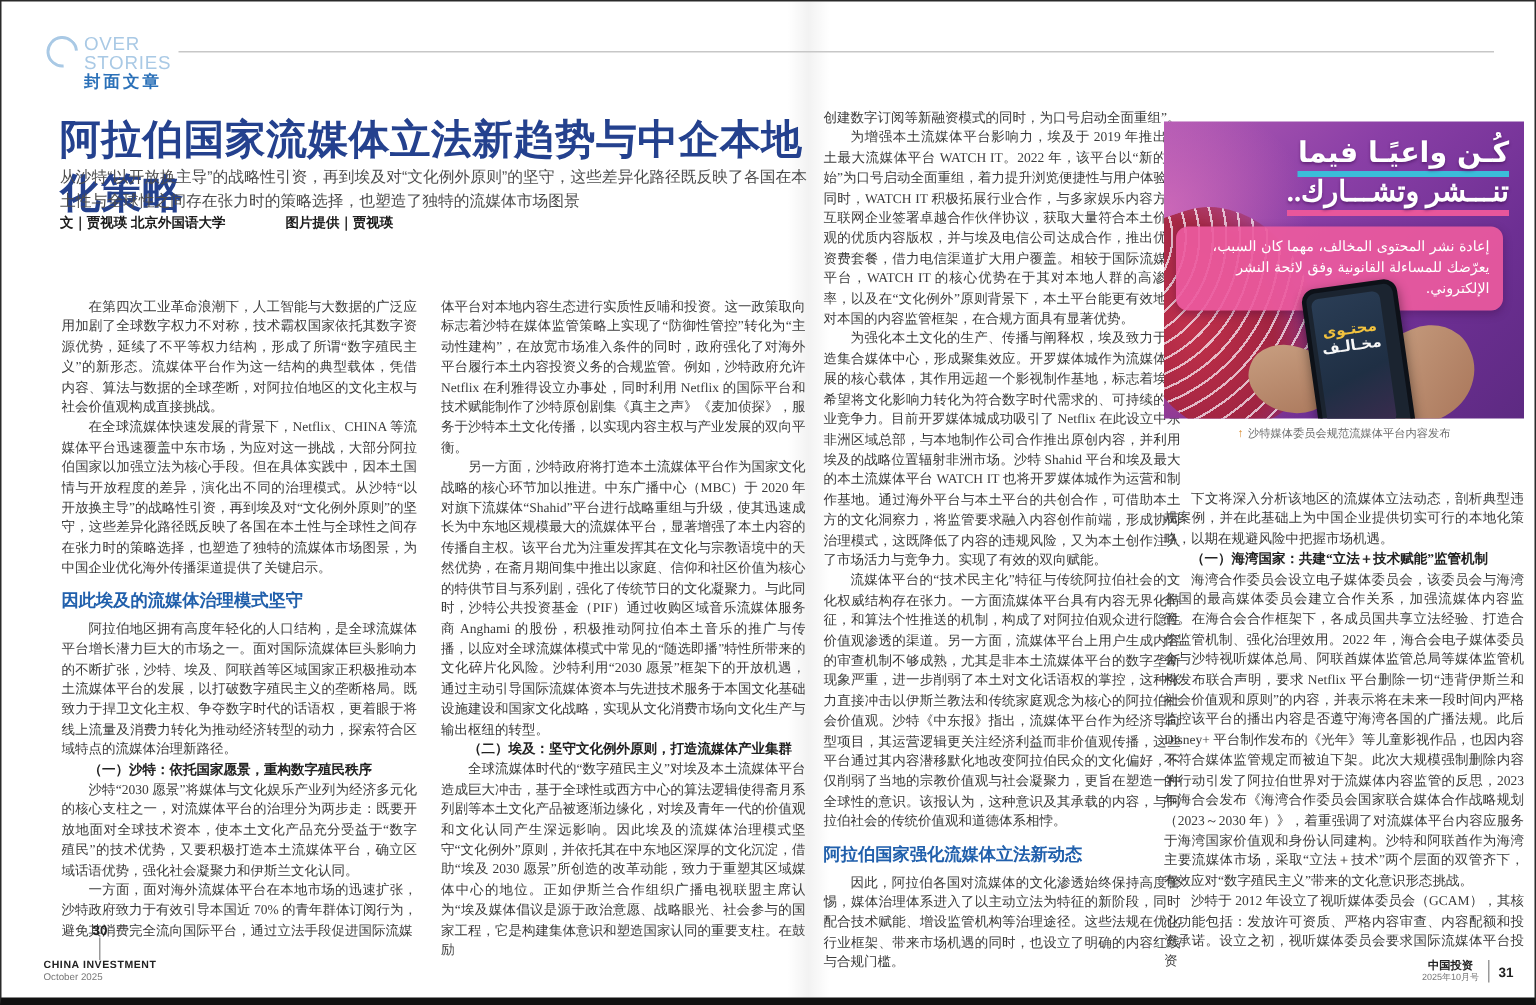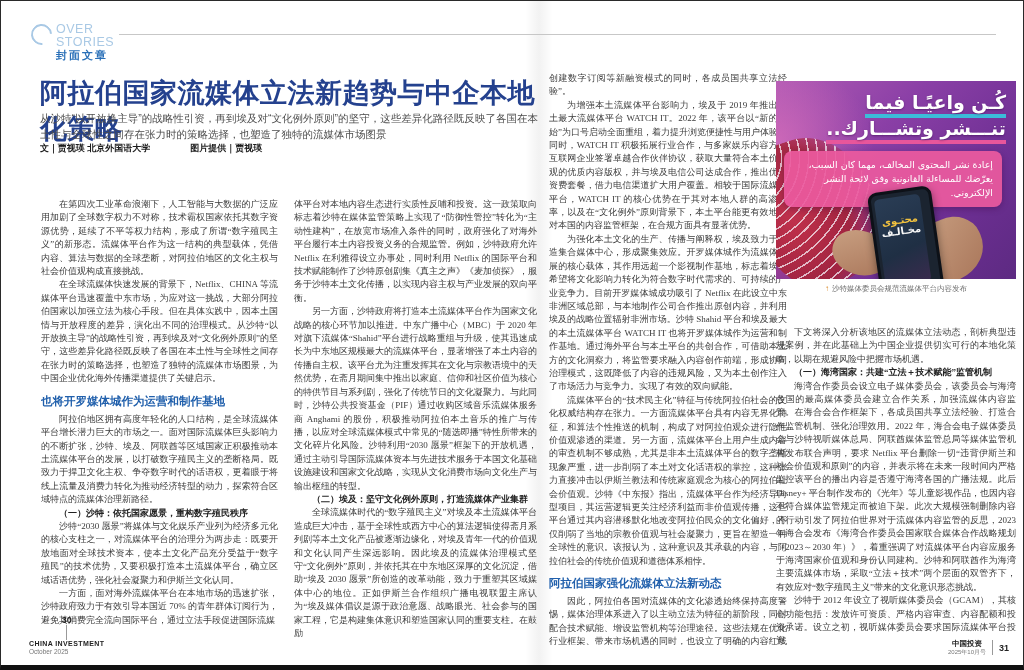--- a/index.html
+++ b/index.html
@@ -50,21 +50,21 @@
       radial-gradient(140px 110px at 0% 30%, rgba(232,120,190,0.6), rgba(232,120,190,0) 70%),
       linear-gradient(135deg,#b05ab4 0%,#8a3fa6 35%,#6d2f93 70%,#5d2a82 100%);}
   #promo .dots{position:absolute;left:-20px;top:55px;width:120px;height:150px;
     background:repeating-radial-gradient(circle at 0 0, rgba(255,255,255,0.75) 0 1.5px, rgba(0,0,0,0) 1.5px 9px),
       radial-gradient(90px 120px at 30% 50%, #c23046 0%, #a32339 60%, rgba(163,35,57,0) 100%);
     transform:rotate(-18deg);border-radius:40% 55% 50% 45%;opacity:0.9;}
   .ar{direction:rtl;font-family:"DejaVu Sans",sans-serif;}
   #promo-headline{position:absolute;right:10px;top:8px;width:225px;text-align:right;color:#ffffff;
     font-weight:bold;font-size:19px;line-height:26px;text-shadow:0 1px 2px rgba(60,10,80,0.5);}
   #promo-headline .u1{border-bottom:4px solid #3bbcd9;padding-bottom:1px;}
-  #promo-headline .u2{border-bottom:4px solid #e8569b;padding-bottom:1px;}
+  #promo-headline .u2{border-bottom:4px solid #e8569b;padding-bottom:1px;font-family:Liberation Serif, serif;}
   #promo-box{position:absolute;right:14px;top:70px;width:200px;background:rgba(236,90,158,0.92);
     border-radius:8px;padding:7px 9px;color:#ffffff;font-size:9.5px;line-height:14px;
     text-align:right;box-shadow:0 2px 6px rgba(60,10,60,0.35);margin-left:44px;}
   #phone{position:absolute;left:98px;top:108px;width:58px;height:102px;background:#1b2430;
     border:3px solid #0d1118;border-radius:9px;transform:rotate(-8deg);box-shadow:0 3px 8px rgba(0,0,0,0.45);}
   #phone-screen{position:absolute;left:3px;top:4px;width:46px;height:88px;border-radius:5px;
     background:linear-gradient(160deg,#2a3d55 0%,#1f2f44 60%,#3a2b4e 100%);overflow:hidden;}
   #phone-screen .l1{margin-top:18px;text-align:center;color:#f2c23e;font-weight:bold;font-size:10px;}
   #phone-screen .l2{text-align:center;color:#f7f7f7;font-weight:bold;font-size:10px;}
   .hand{position:absolute;background:linear-gradient(145deg,#caa183,#a9765a);border-radius:50% 45% 55% 50%;}
@@ -102,34 +102,34 @@
 
   <div id="title">阿拉伯国家流媒体立法新趋势与中企本地化策略</div>
   <div id="subtitle">从沙特“以开放换主导”的战略性引资，再到埃及对“文化例外原则”的坚守，这些差异化路径既反映了各国在本土性与全球性之间存在张力时的策略选择，也塑造了独特的流媒体市场图景</div>
   <div id="byline">
     <span>文｜贾视瑛  北京外国语大学</span><span class="gap"></span><span>图片提供｜贾视瑛</span>
   </div>
 
   <div id="l-col1" class="col">
       <div class="blk blk-p">在第四次工业革命浪潮下，人工智能与大数据的广泛应用加剧了全球数字权力不对称，技术霸权国家依托其数字资源优势，延续了不平等权力结构，形成了所谓“数字殖民主义”的新形态。流媒体平台作为这一结构的典型载体，凭借内容、算法与数据的全球垄断，对阿拉伯地区的文化主权与社会价值观构成直接挑战。</div>
       <div class="blk blk-p">在全球流媒体快速发展的背景下，Netflix、CHINA 等流媒体平台迅速覆盖中东市场，为应对这一挑战，大部分阿拉伯国家以加强立法为核心手段。但在具体实践中，因本土国情与开放程度的差异，演化出不同的治理模式。从沙特“以开放换主导”的战略性引资，再到埃及对“文化例外原则”的坚守，这些差异化路径既反映了各国在本土性与全球性之间存在张力时的策略选择，也塑造了独特的流媒体市场图景，为中国企业优化海外传播渠道提供了关键启示。</div>
-      <div class="blk blk-h">也将开罗媒体城作为运营和制作基地</div>
+      <div class="blk blk-h">因此埃及的流媒体治理模式坚守</div>
       <div class="blk blk-p">阿拉伯地区拥有高度年轻化的人口结构，是全球流媒体平台增长潜力巨大的市场之一。面对国际流媒体巨头影响力的不断扩张，沙特、埃及、阿联酋等区域国家正积极推动本土流媒体平台的发展，以打破数字殖民主义的垄断格局。既致力于捍卫文化主权、争夺数字时代的话语权，更着眼于将线上流量及消费力转化为推动经济转型的动力，探索符合区域特点的流媒体治理新路径。</div>
       <div class="blk blk-s">（一）沙特：依托国家愿景，重构数字殖民秩序</div>
       <div class="blk blk-p">沙特“2030 愿景”将媒体与文化娱乐产业列为经济多元化的核心支柱之一，对流媒体平台的治理分为两步走：既要开放地面对全球技术资本，使本土文化产品充分受益于“数字殖民”的技术优势，又要积极打造本土流媒体平台，确立区域话语优势，强化社会凝聚力和伊斯兰文化认同。</div>
       <div class="blk blk-p">一方面，面对海外流媒体平台在本地市场的迅速扩张，沙特政府致力于有效引导本国近 70% 的青年群体订阅行为，避免其消费完全流向国际平台，通过立法手段促进国际流媒</div>
     </div>
   <div id="l-col2" class="col">
       <div class="blk blk-pc">体平台对本地内容生态进行实质性反哺和投资。这一政策取向标志着沙特在媒体监管策略上实现了“防御性管控”转化为“主动性建构”，在放宽市场准入条件的同时，政府强化了对海外平台履行本土内容投资义务的合规监管。例如，沙特政府允许 Netflix 在利雅得设立办事处，同时利用 Netflix 的国际平台和技术赋能制作了沙特原创剧集《真主之声》《麦加侦探》，服务于沙特本土文化传播，以实现内容主权与产业发展的双向平衡。</div>
       <div class="blk blk-p">另一方面，沙特政府将打造本土流媒体平台作为国家文化战略的核心环节加以推进。中东广播中心（MBC）于 2020 年对旗下流媒体“Shahid”平台进行战略重组与升级，使其迅速成长为中东地区规模最大的流媒体平台，显著增强了本土内容的传播自主权。该平台尤为注重发挥其在文化与宗教语境中的天然优势，在斋月期间集中推出以家庭、信仰和社区价值为核心的特供节目与系列剧，强化了传统节日的文化凝聚力。与此同时，沙特公共投资基金（PIF）通过收购区域音乐流媒体服务商 Anghami 的股份，积极推动阿拉伯本土音乐的推广与传播，以应对全球流媒体模式中常见的“随选即播”特性所带来的文化碎片化风险。沙特利用“2030 愿景”框架下的开放机遇，通过主动引导国际流媒体资本与先进技术服务于本国文化基础设施建设和国家文化战略，实现从文化消费市场向文化生产与输出枢纽的转型。</div>
       <div class="blk blk-s">（二）埃及：坚守文化例外原则，打造流媒体产业集群</div>
       <div class="blk blk-p">全球流媒体时代的“数字殖民主义”对埃及本土流媒体平台造成巨大冲击，基于全球性或西方中心的算法逻辑使得斋月系列剧等本土文化产品被逐渐边缘化，对埃及青年一代的价值观和文化认同产生深远影响。因此埃及的流媒体治理模式坚守“文化例外”原则，并依托其在中东地区深厚的文化沉淀，借助“埃及 2030 愿景”所创造的改革动能，致力于重塑其区域媒体中心的地位。正如伊斯兰合作组织广播电视联盟主席认为“埃及媒体倡议是源于政治意愿、战略眼光、社会参与的国家工程，它是构建集体意识和塑造国家认同的重要支柱。在鼓励</div>
     </div>
   <div id="r-col1" class="col">
-      <div class="blk blk-pc">创建数字订阅等新融资模式的同时，各成员国共享立法经验”。</div>
+      <div class="blk blk-pc">创建数字订阅等新融资模式的同时，为口号启动全面重组”。</div>
       <div class="blk blk-p">为增强本土流媒体平台影响力，埃及于 2019 年推出本土最大流媒体平台 WATCH IT。2022 年，该平台以“新的开始”为口号启动全面重组，着力提升浏览便捷性与用户体验。同时，WATCH IT 积极拓展行业合作，与多家娱乐内容方及互联网企业签署卓越合作伙伴协议，获取大量符合本土价值观的优质内容版权，并与埃及电信公司达成合作，推出优惠资费套餐，借力电信渠道扩大用户覆盖。相较于国际流媒体平台，WATCH IT 的核心优势在于其对本地人群的高渗透率，以及在“文化例外”原则背景下，本土平台能更有效地应对本国的内容监管框架，在合规方面具有显著优势。</div>
       <div class="blk blk-p">为强化本土文化的生产、传播与阐释权，埃及致力于打造集合媒体中心，形成聚集效应。开罗媒体城作为流媒体发展的核心载体，其作用远超一个影视制作基地，标志着埃及希望将文化影响力转化为符合数字时代需求的、可持续的产业竞争力。目前开罗媒体城成功吸引了 Netflix 在此设立中东非洲区域总部，与本地制作公司合作推出原创内容，并利用埃及的战略位置辐射非洲市场。沙特 Shahid 平台和埃及最大的本土流媒体平台 WATCH IT 也将开罗媒体城作为运营和制作基地。通过海外平台与本土平台的共创合作，可借助本土方的文化洞察力，将监管要求融入内容创作前端，形成协同治理模式，这既降低了内容的违规风险，又为本土创作注入了市场活力与竞争力。实现了有效的双向赋能。</div>
       <div class="blk blk-p">流媒体平台的“技术民主化”特征与传统阿拉伯社会的文化权威结构存在张力。一方面流媒体平台具有内容无界化特征，和算法个性推送的机制，构成了对阿拉伯观众进行隐性价值观渗透的渠道。另一方面，流媒体平台上用户生成内容的审查机制不够成熟，尤其是非本土流媒体平台的数字垄断现象严重，进一步削弱了本土对文化话语权的掌控，这种张力直接冲击以伊斯兰教法和传统家庭观念为核心的阿拉伯社会价值观。沙特《中东报》指出，流媒体平台作为经济导向型项目，其运营逻辑更关注经济利益而非价值观传播，这些平台通过其内容潜移默化地改变阿拉伯民众的文化偏好，不仅削弱了当地的宗教价值观与社会凝聚力，更旨在塑造一种全球性的意识。该报认为，这种意识及其承载的内容，与阿拉伯社会的传统价值观和道德体系相悖。</div>
       <div class="blk blk-h">阿拉伯国家强化流媒体立法新动态</div>
       <div class="blk blk-p">因此，阿拉伯各国对流媒体的文化渗透始终保持高度警惕，媒体治理体系进入了以主动立法为特征的新阶段，同时配合技术赋能、增设监管机构等治理途径。这些法规在优化行业框架、带来市场机遇的同时，也设立了明确的内容红线与合规门槛。</div>
     </div>
   <div id="r-col2" class="col">
       <div class="blk blk-p">下文将深入分析该地区的流媒体立法动态，剖析典型违规案例，并在此基础上为中国企业提供切实可行的本地化策略，以期在规避风险中把握市场机遇。</div>
       <div class="blk blk-s">（一）海湾国家：共建“立法＋技术赋能”监管机制</div>
       <div class="blk blk-p">海湾合作委员会设立电子媒体委员会，该委员会与海湾各国的最高媒体委员会建立合作关系，加强流媒体内容监管。在海合会合作框架下，各成员国共享立法经验、打造合作监管机制、强化治理效用。2022 年，海合会电子媒体委员会与沙特视听媒体总局、阿联酋媒体监管总局等媒体监管机构发布联合声明，要求 Netflix 平台删除一切“违背伊斯兰和社会价值观和原则”的内容，并表示将在未来一段时间内严格监控该平台的播出内容是否遵守海湾各国的广播法规。此后 Disney+ 平台制作发布的《光年》等儿童影视作品，也因内容不符合媒体监管规定而被迫下架。此次大规模强制删除内容的行动引发了阿拉伯世界对于流媒体内容监管的反思，2023 年海合会发布《海湾合作委员会国家联合媒体合作战略规划（2023～2030 年）》，着重强调了对流媒体平台内容应服务于海湾国家价值观和身份认同建构。沙特和阿联酋作为海湾主要流媒体市场，采取“立法＋技术”两个层面的双管齐下，有效应对“数字殖民主义”带来的文化意识形态挑战。</div>

